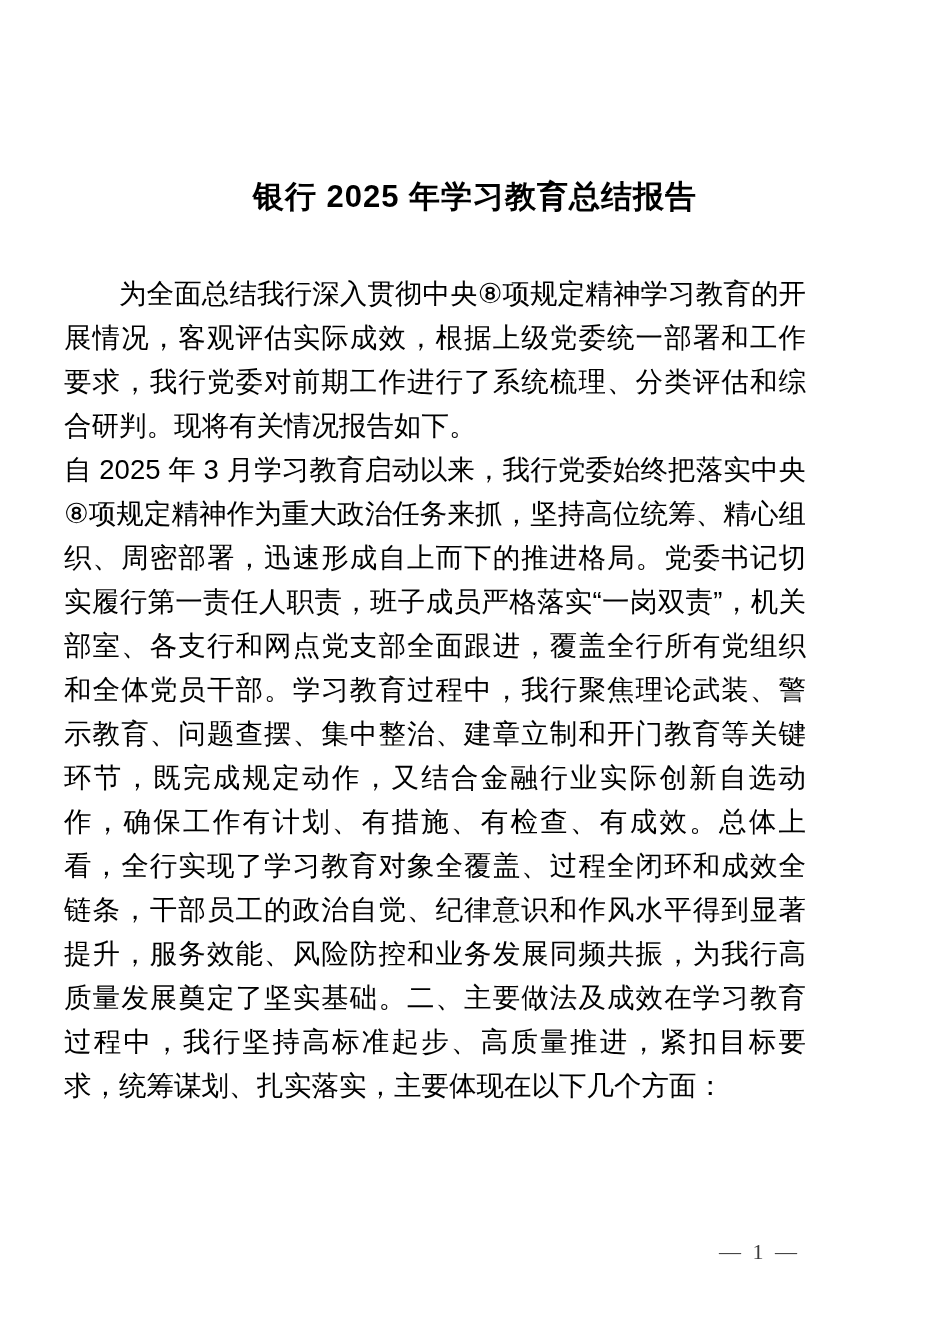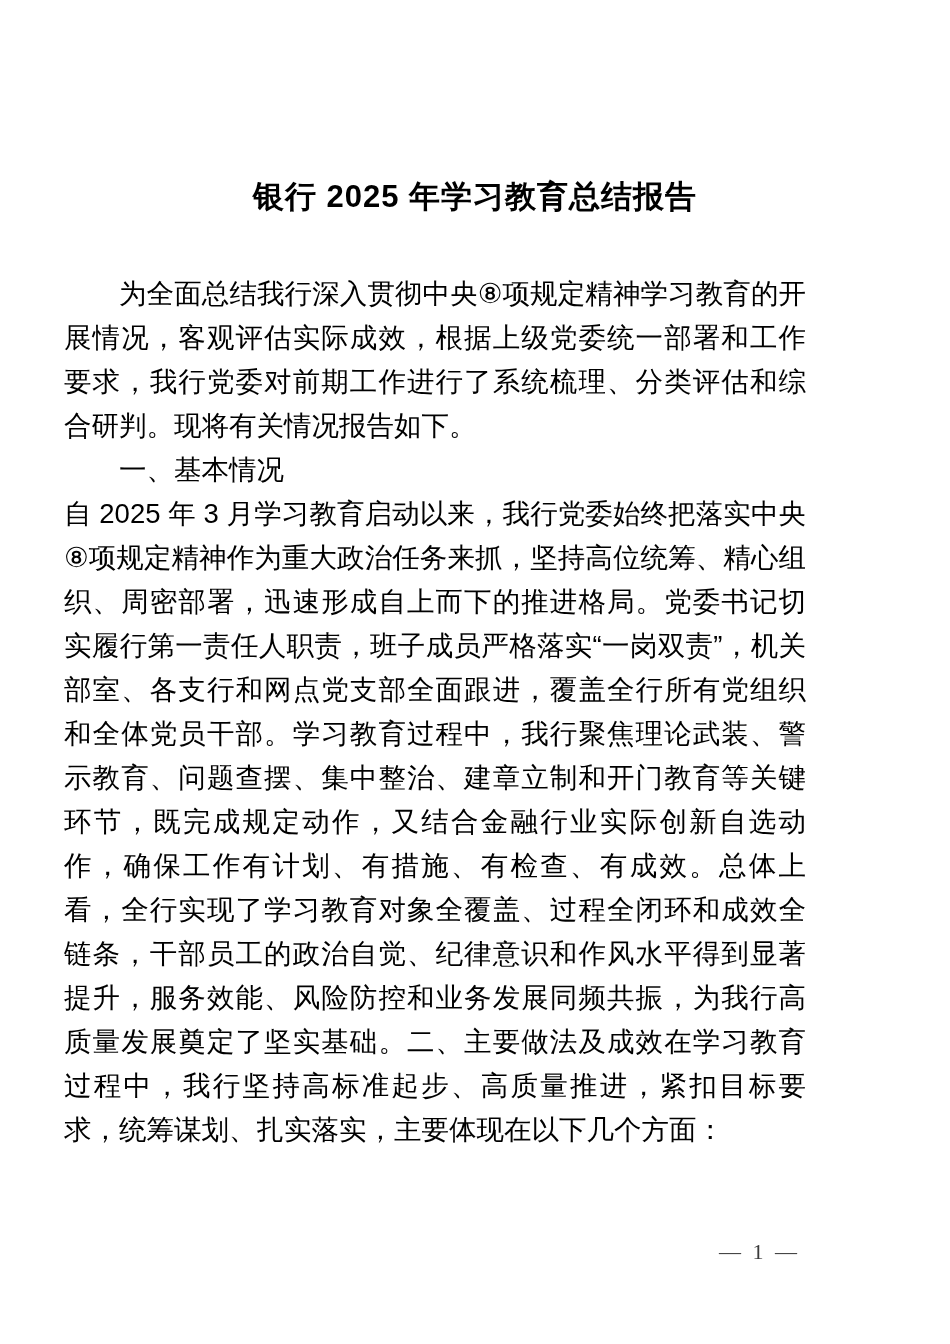--- a/index.html
+++ b/index.html
@@ -58,19 +58,18 @@
 </style>
 </head>
 <body>
 
 <div class="page">
 
   <h1 class="doc-title">银行 2025 年学习教育总结报告</h1>
 
   <div class="doc-body">
       <div class="block paragraph indent">为全面总结我行深入贯彻中央⑧项规定精神学习教育的开展情况，客观评估实际成效，根据上级党委统一部署和工作要求，我行党委对前期工作进行了系统梳理、分类评估和综合研判。现将有关情况报告如下。</div>
-      <div class="block heading indent">一、基本情况</div>
       <div class="block paragraph">自 2025 年 3 月学习教育启动以来，我行党委始终把落实中央⑧项规定精神作为重大政治任务来抓，坚持高位统筹、精心组织、周密部署，迅速形成自上而下的推进格局。党委书记切实履行第一责任人职责，班子成员严格落实“一岗双责”，机关部室、各支行和网点党支部全面跟进，覆盖全行所有党组织和全体党员干部。学习教育过程中，我行聚焦理论武装、警示教育、问题查摆、集中整治、建章立制和开门教育等关键环节，既完成规定动作，又结合金融行业实际创新自选动作，确保工作有计划、有措施、有检查、有成效。总体上看，全行实现了学习教育对象全覆盖、过程全闭环和成效全链条，干部员工的政治自觉、纪律意识和作风水平得到显著提升，服务效能、风险防控和业务发展同频共振，为我行高质量发展奠定了坚实基础。二、主要做法及成效在学习教育过程中，我行坚持高标准起步、高质量推进，紧扣目标要求，统筹谋划、扎实落实，主要体现在以下几个方面：</div>
     </div>
 
   <div class="doc-footer">— 1 —</div>
 
 </div>
 
 </body></html>

